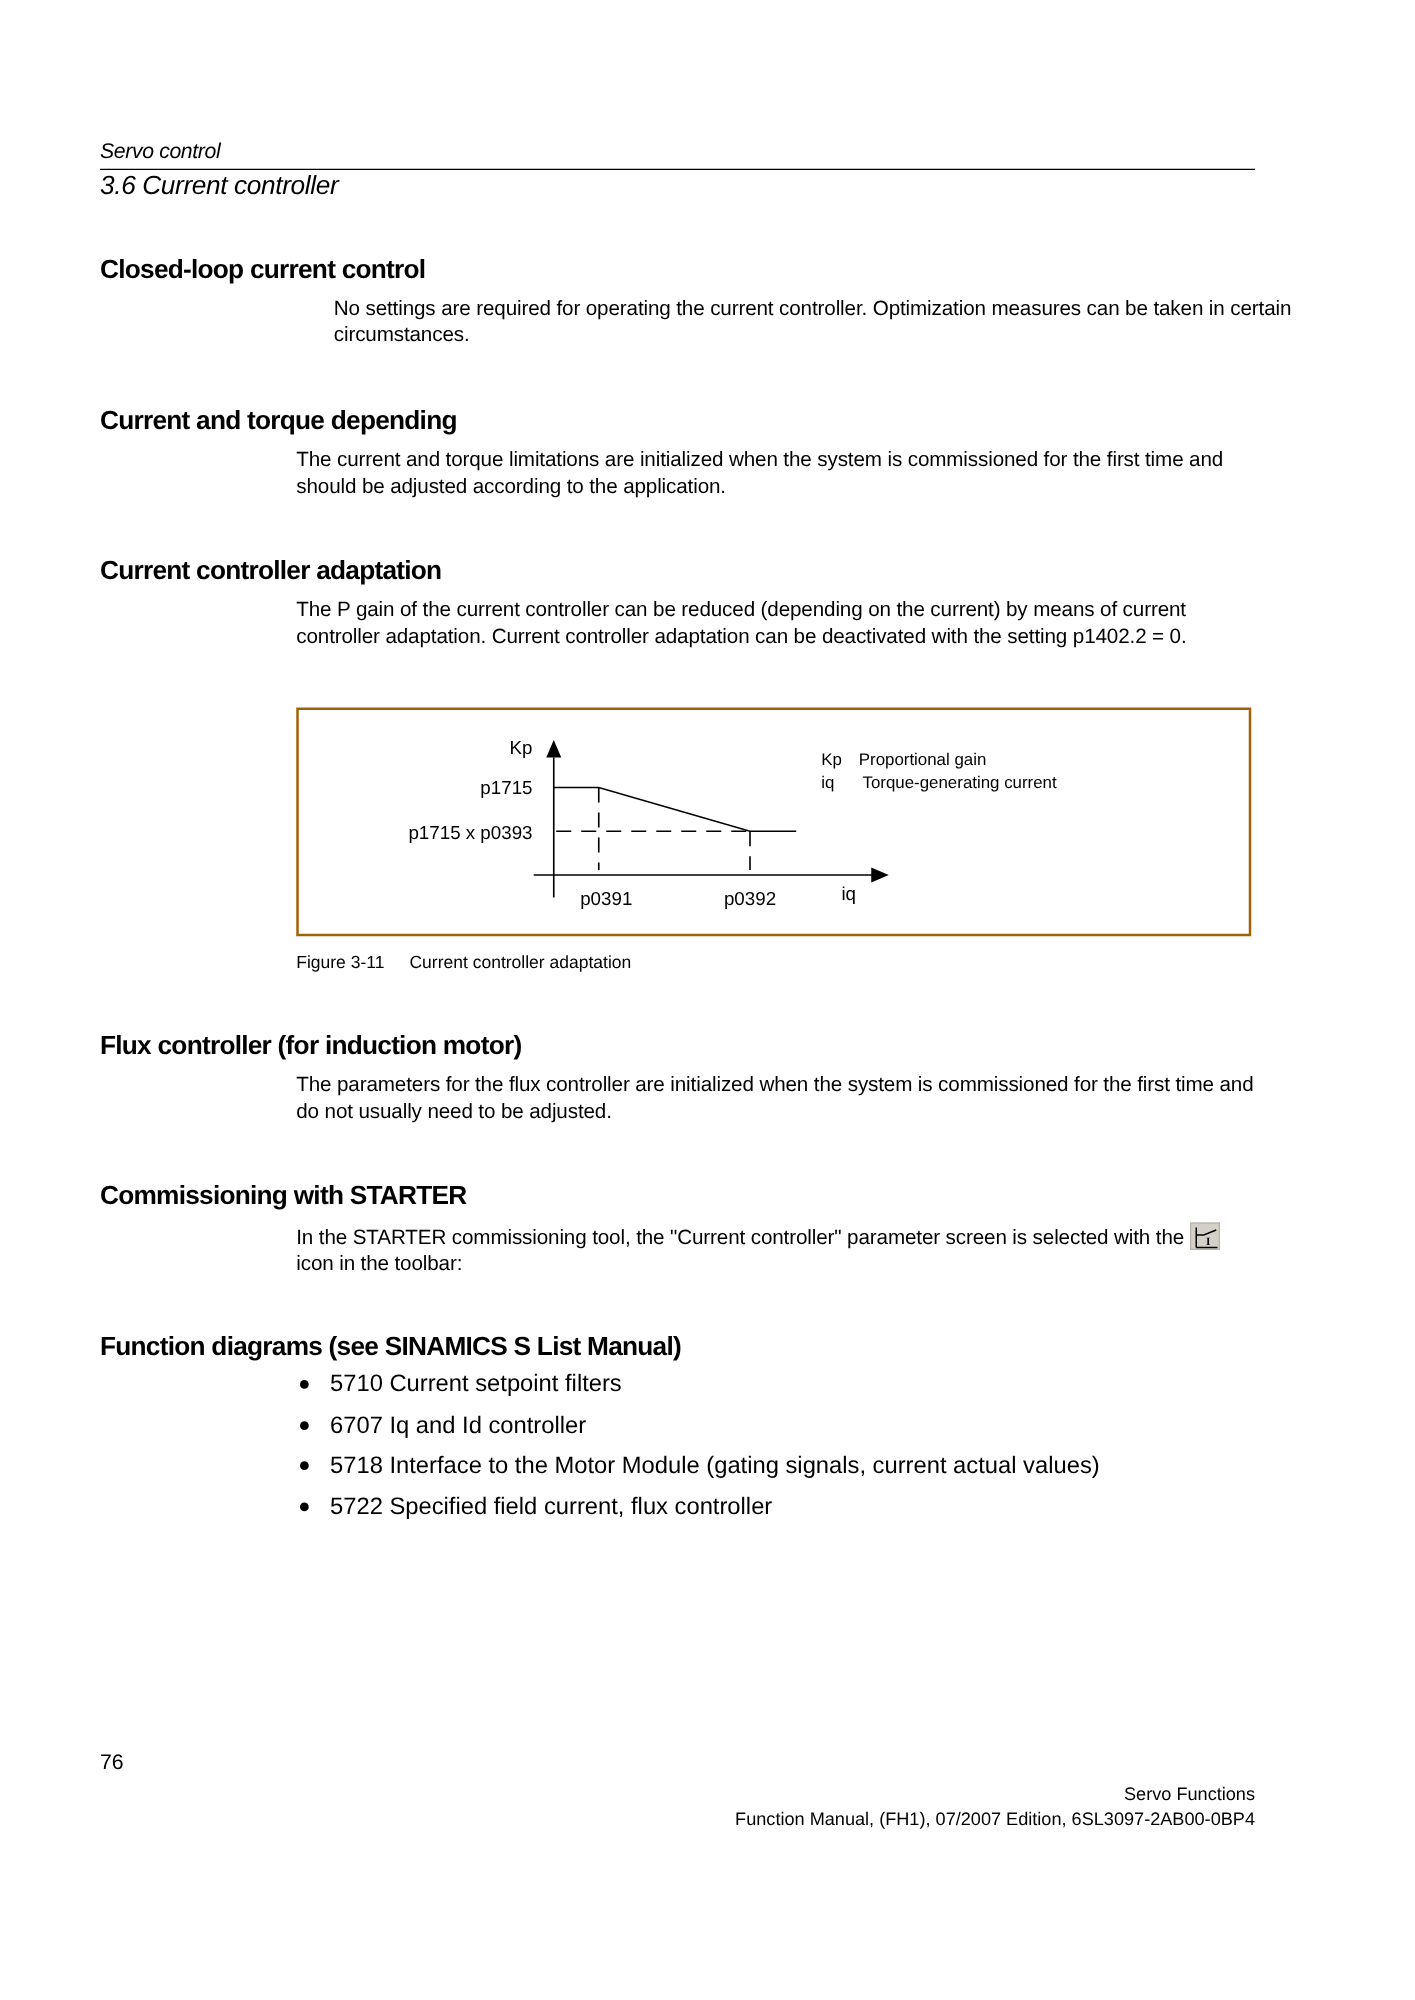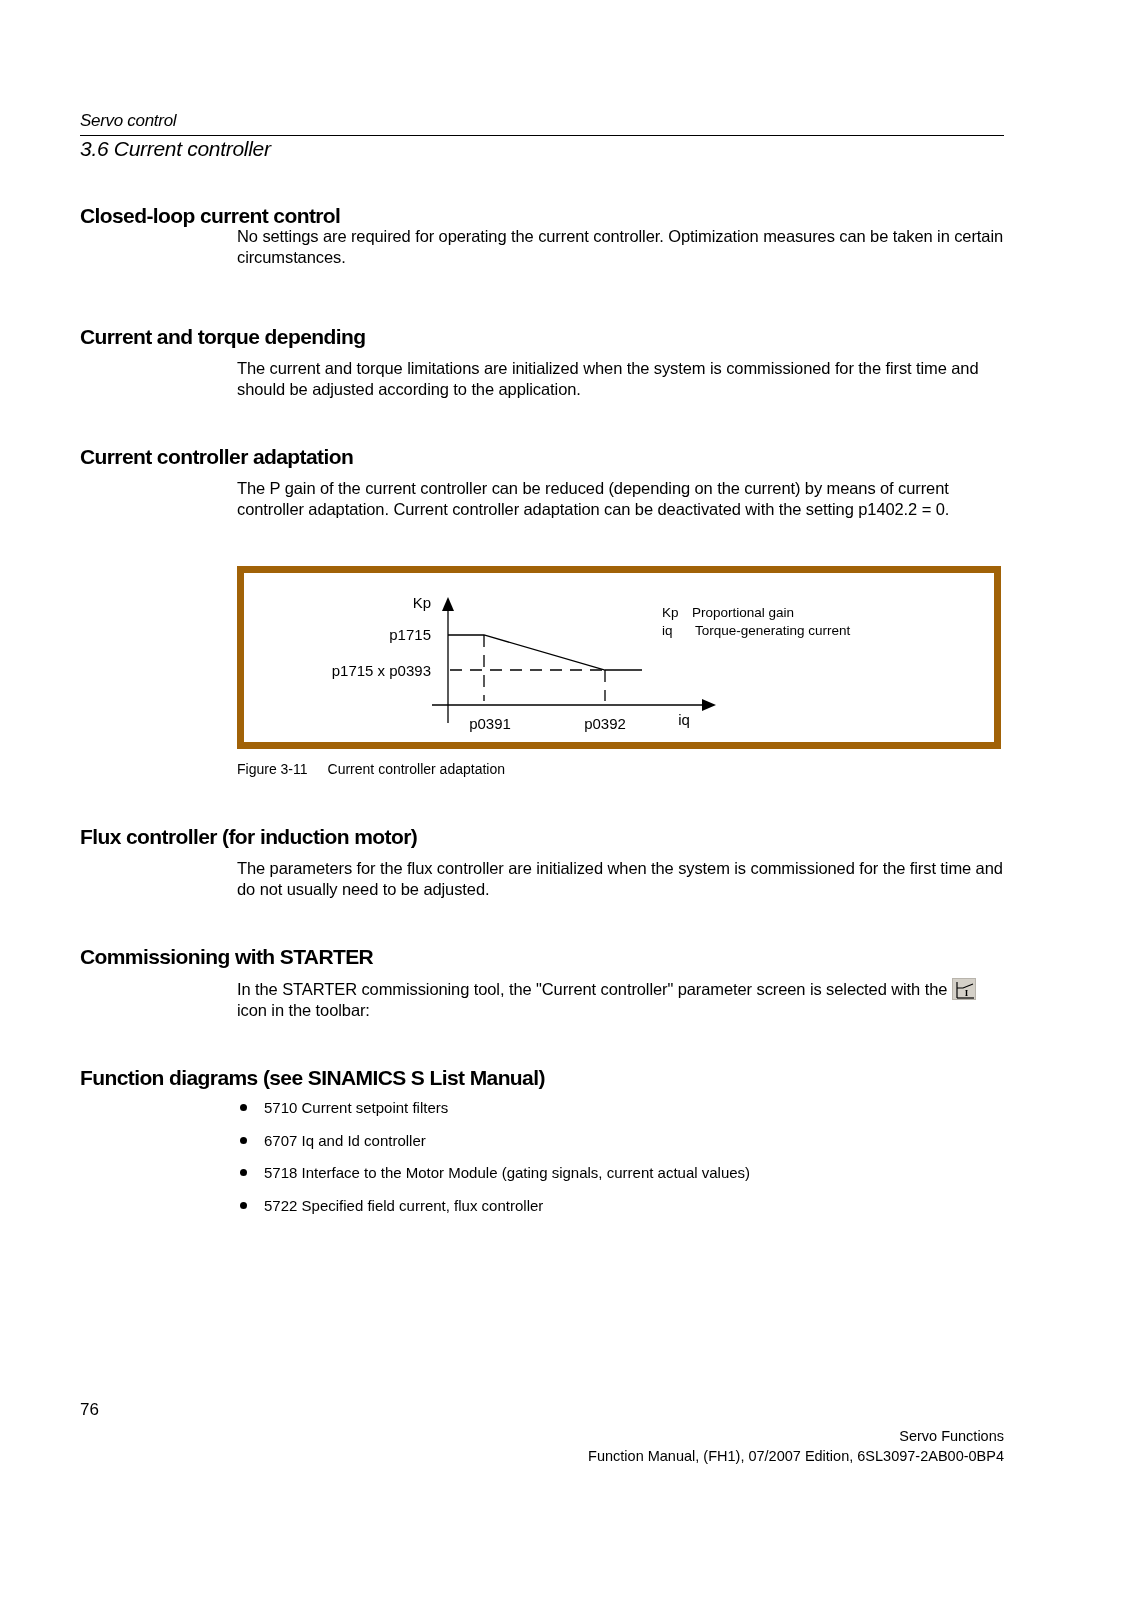--- a/index.html
+++ b/index.html
@@ -10,52 +10,52 @@
   .running-head { position: absolute; left: 80px; top: 110px; width: 924px; }
   .rh-chapter { font-style: italic; font-size: 17px; line-height: 22px; letter-spacing: -0.3px; }
   .rh-rule { height: 1px; background: #000; margin-top: 3px; }
   .rh-section { font-style: italic; font-size: 21px; line-height: 22px; margin-top: 2px; letter-spacing: -0.3px; }
 
   .h { position: absolute; left: 80px; font-weight: bold; font-size: 21px; letter-spacing: -0.6px; line-height: 22px; }
   .p { position: absolute; left: 237px; width: 770px; font-size: 16.5px; line-height: 21px; letter-spacing: -0.1px; }
 
   .figure {
     position: absolute; left: 237px; top: 566px; width: 764px; height: 183px;
-    border: 7px solid #a16207; box-sizing: border-box;
+    border: 2px solid #a16207; box-sizing: border-box;
   }
   .figure svg { position: absolute; left: 0; top: 0; }
   .fig-label { font-family: "Liberation Sans", sans-serif; font-size: 15px; fill: #000; }
   .fig-legend { font-family: "Liberation Sans", sans-serif; font-size: 13.5px; fill: #000; }
   .caption { position: absolute; left: 237px; top: 760px; font-size: 14px; line-height: 19px; }
   .caption .cap-title { margin-left: 20px; }
 
   .inline-icon {
     display: inline-block; width: 24px; height: 22px; vertical-align: -5px;
     background: #d4d0c8; border: 1px solid #b8b4ac; box-sizing: border-box; position: relative;
   }
   .inline-icon svg { position: absolute; left: 0; top: 0; }
 
   .bullets { position: absolute; left: 237px; top: 1097px; margin: 0; padding: 0; list-style: none; }
-  .bullets li { position: relative; padding-left: 27px; font-size: 15px; line-height: 21px; height: 32.5px; }
+  .bullets li { position: relative; padding-left: 27px; font-size: 19px; line-height: 21px; height: 32.5px; }
   .bullets li .dot { position: absolute; left: 3px; top: 7px; width: 7px; height: 7px; border-radius: 50%; background: #000; }
 
   .footer-right { position: absolute; right: 128px; top: 1426px; text-align: right; font-size: 14.5px; line-height: 20px; }
   .page-num { position: absolute; left: 80px; top: 1400px; font-size: 17px; line-height: 20px; }
 </style>
 </head>
 <body>
 
 <div class="running-head">
   <div class="rh-chapter">Servo control</div>
   <div class="rh-rule"></div>
   <div class="rh-section">3.6 Current controller</div>
 </div>
 
 <div class="h" style="top:205px;">Closed-loop current control</div>
-<div class="p" style="top:226px;">No settings are required for operating the current controller. Optimization measures can be taken in certain circumstances.</div>
+<div class="p" style="top:237px;margin-left:30px;">No settings are required for operating the current controller. Optimization measures can be taken in certain circumstances.</div>
 
 <div class="h" style="top:326px;">Current and torque depending</div>
 <div class="p" style="top:358px;">The current and torque limitations are initialized when the system is commissioned for the first time and should be adjusted according to the application.</div>
 
 <div class="h" style="top:446px;">Current controller adaptation</div>
 <div class="p" style="top:478px;">The P gain of the current controller can be reduced (depending on the current) by means of current controller adaptation. Current controller adaptation can be deactivated with the setting p1402.2 = 0.</div>
 
 <div class="figure">
   <svg width="764" height="183" viewBox="0 0 764 183" xmlns="http://www.w3.org/2000/svg">
 

